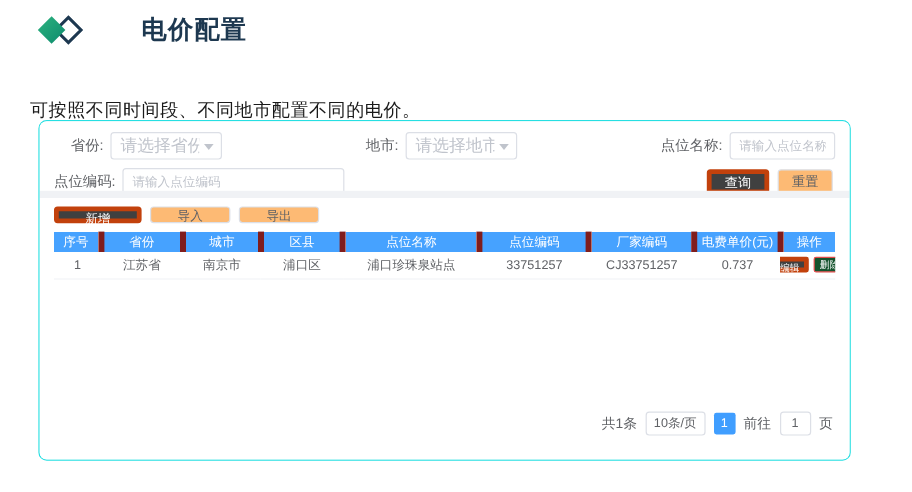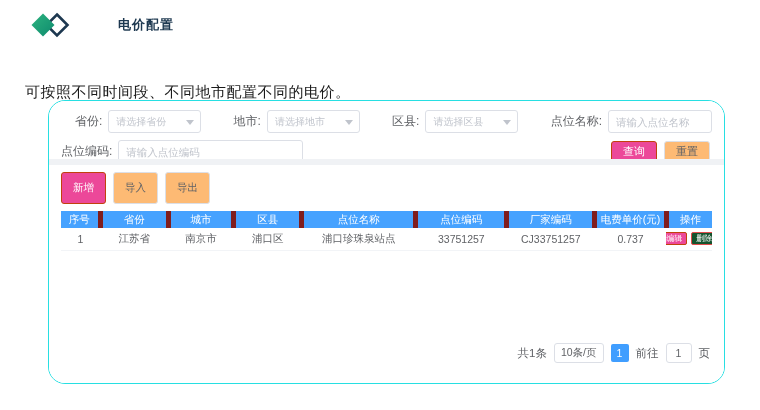--- a/index.html
+++ b/index.html
@@ -1,58 +1,58 @@
 <!DOCTYPE html>
 <html><head>
 <meta charset="utf-8">
 <style>
   * { margin:0; padding:0; box-sizing:border-box; }
   html,body { width:760px; height:410px; background:#fff; overflow:hidden; }
   body { font-family:"Liberation Sans","DejaVu Sans",sans-serif; position:relative; color:#333; }
 
   
   .page-header { position:absolute; left:30px; top:11px; display:flex; align-items:center; gap:10px; }
-  .page-title { font-size:13px; font-weight:bold; color:#1d3850; letter-spacing:1px;padding-left:36px; }
+  .page-title { font-size:21px; font-weight:bold; color:#1d3850; letter-spacing:1px;padding-left:36px; }
   .description { position:absolute; left:25px; top:58px; font-size:15px; color:#1a1a1a; letter-spacing:0.5px;margin-top:25px; }
 
   
-  .panel { position:absolute; left:48px; top:100px; width:677px; height:284px;
-           border:1px solid #27dfe2; border-radius:17px; background:#fff; overflow:hidden; }
+  .panel { position:absolute; left:32px; top:100px; width:677px; height:284px;
+           border:1px solid #27dfe2; border-radius:7px; background:#fff; overflow:hidden; }
 
   
   .filter-area { position:absolute; top:0; left:0; right:0; height:58px; background:#fff; }
   .filter-row1 { display:flex; align-items:center; justify-content:space-between; padding:9px 12px 0 26px; }
   .filter-row2 { display:flex; align-items:center; padding:7px 14px 0 12px; }
   .filter-group { display:flex; align-items:center; }
   .f-label { font-size:12px; color:#606266; margin-right:6px; white-space:nowrap; }
   .select-box { position:relative; width:93px; height:23px; border:1px solid #dcdfe6; border-radius:3px;
                 background:#fff; display:flex; align-items:center; padding:0 18px 0 7px; cursor:pointer; }
-  .select-box .ph { font-size:10px; color:#c0c4cc; white-space:nowrap; overflow:hidden; }
+  .select-box .ph { font-size:14px; color:#c0c4cc; white-space:nowrap; overflow:hidden; }
   .caret { position:absolute; right:6px; top:9px; width:0; height:0;
            border-left:4px solid transparent; border-right:4px solid transparent; border-top:5px solid #c0c4cc; }
   .text-input { height:23px; border:1px solid #dcdfe6; border-radius:3px; padding:0 7px;
                 font-size:10.5px; color:#606266; font-family:inherit; outline:none; }
   .text-input::placeholder { color:#c0c4cc; }
-  .w-name { width:104px; }
+  .w-name { width:88px; }
   .w-code { width:185px; }
   .filter-actions { margin-left:auto; display:flex; gap:7px; }
 
   .btn { border-radius:3px; font-family:inherit; cursor:pointer; white-space:nowrap; }
-  .btn-primary { background:#ec4899; border:1px solid #c2410c; color:#fff; }
+  .btn-primary { background:#404040; border:4px solid #c2410c; color:#fff; }
   .btn-plain { background:#fdba74; border:1px solid #dcdfe6; color:#606266; }
   .btn-search { height:21px; padding:0 11px; font-size:11px; }
 
   
   .divider-band { position:absolute; top:58px; left:0; right:0; height:6px; background:#f0f2f5; }
 
   
   .table-area { position:absolute; top:64px; bottom:0; left:0; right:0; background:#fff;
                 display:flex; flex-direction:column; padding:7px 12px 12px; }
   .toolbar { display:flex; gap:7px; }
-  .btn-tool { height:32px; padding:0 11px; font-size:10.5px; }
+  .btn-tool { height:14px; padding:0 22px; font-size:10.5px; }
 
   table { width:100%; border-collapse:collapse; margin-top:7px; table-layout:fixed; }
   thead th { background:#46a2ff; color:#fff; font-size:10.5px; font-weight:normal;
              height:17px; text-align:center; white-space:nowrap; overflow:hidden;
              border-right:5px solid #7f1d1d; }
   thead th:last-child { border-right:none; }
   tbody td { font-size:10.5px; color:#606266; height:22px; text-align:center;
              white-space:nowrap; overflow:hidden; border-bottom:1px solid #f2f4f7; }
   .cell-actions { display:flex; gap:4px; justify-content:center; }
   .btn-mini { height:13px; padding:0 4px; font-size:8px; line-height:11px; border-radius:2px; }
@@ -99,27 +99,20 @@
         <span class="f-label">省份:</span>
         <div class="select-box">
           <span class="ph">请选择省份</span>
           <span class="caret"></span>
         </div>
       </div>
       <div class="filter-group">
         <span class="f-label">地市:</span>
         <div class="select-box">
           <span class="ph">请选择地市</span>
-          <span class="caret"></span>
-        </div>
-      </div>
-      <div class="filter-group">
-        <span class="f-label">区县:</span>
-        <div class="select-box">
-          <span class="ph">请选择区县</span>
           <span class="caret"></span>
         </div>
       </div>
       <div class="filter-group">
         <span class="f-label">点位名称:</span>
         <input class="text-input w-name" placeholder="请输入点位名称" style="">
       </div>
     </div>
 
     <div class="filter-row2">

